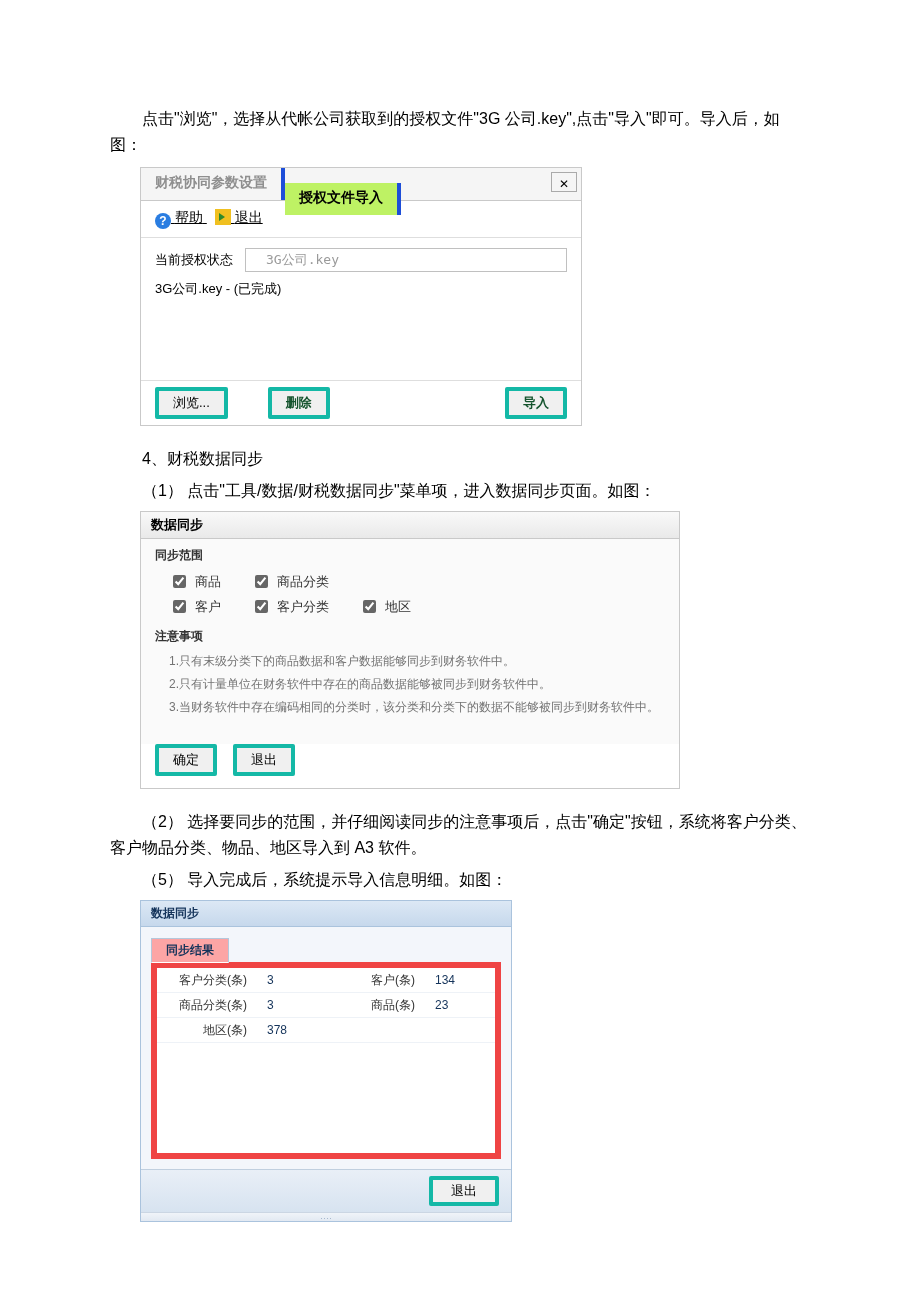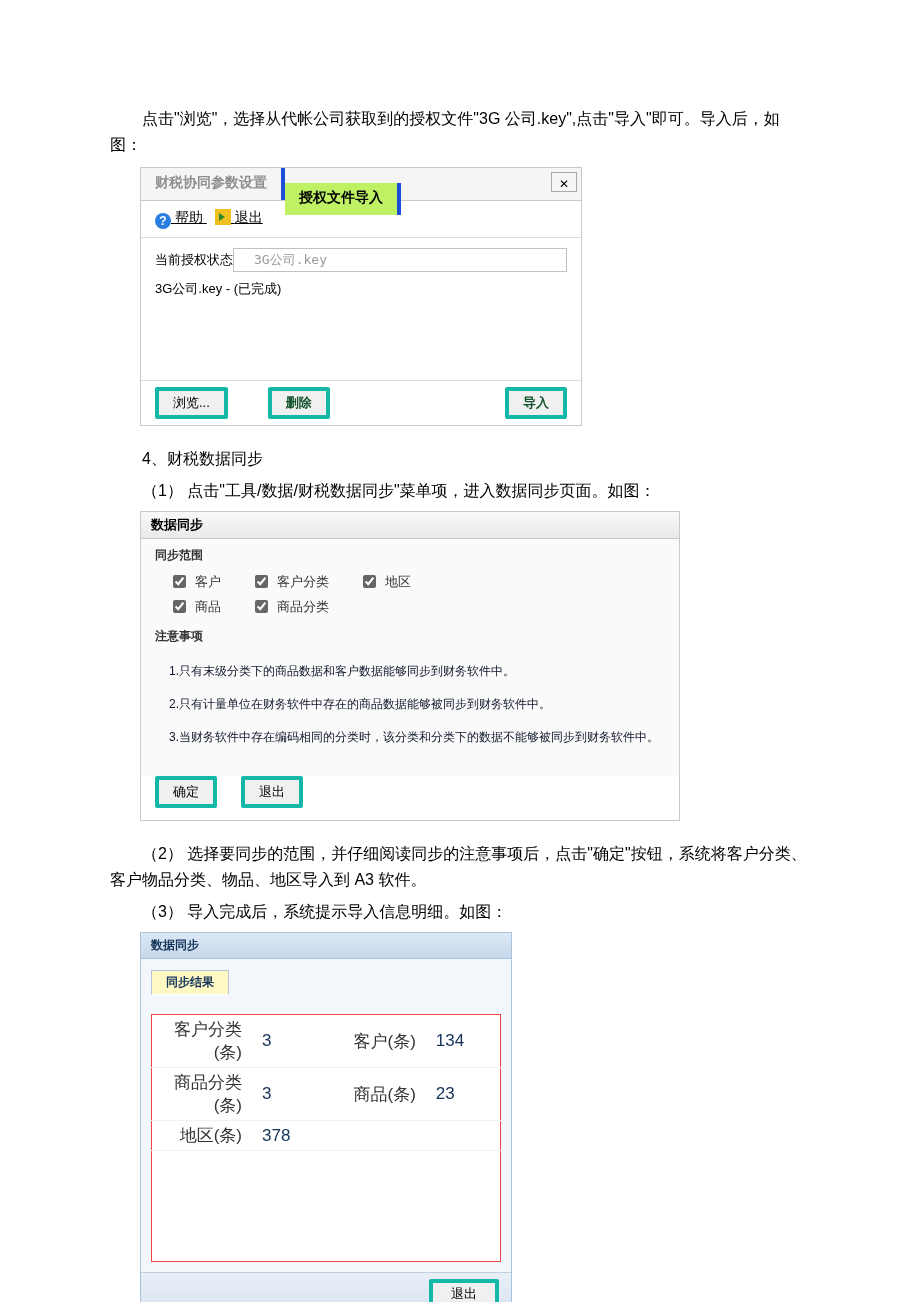--- a/index.html
+++ b/index.html
@@ -75,21 +75,21 @@
   }
   .ico-exit::after{
     content:""; position:absolute; left:4px; top:4px;
     border-left:6px solid #2c8a2c; border-top:4px solid transparent;
     border-bottom:4px solid transparent;
   }
   .dialog1 .body {
     padding: 10px 14px;
     font-size: 13px;
   }
-  .dialog1 .row { display:flex; align-items:center; margin-bottom:8px; gap:0;}
+  .dialog1 .row { display:flex; align-items:center; margin-bottom:8px; gap:12px;}
   .dialog1 input[type=text].status {
     flex:1; height:20px; font-size:13px; color:#9a9a9a;
     border:1px solid #c0c0c0; padding:1px 20px; background:#fff;
     font-family:"SimSun", monospace;
   }
   .dialog1 .filebox {
     height:90px; font-size:13px; color:#000;
   }
   .dialog1 .footer {
     border-top: 1px solid #dedede;
@@ -130,52 +130,51 @@
   }
   .dialog2 .content { padding: 10px 14px 14px 14px; background:#fafafa;}
   .group-legend {
     font-size:12px; font-weight:bold; position:relative; top:-2px;
     color:#333;
   }
   .group-body { margin:4px 0 14px 14px; }
   .cb-row { margin:6px 0; display:flex; gap:30px; align-items:center;}
   .cb { display:flex; align-items:center; gap:6px; font-size:13px; color:#333;}
   .cb input[type=checkbox]{ accent-color:#666; }
-  .notes p { margin:16px 0; font-size:12px; color:#0f172a; text-indent:0;}
+  .notes p { margin:6px 0; font-size:12px; color:#737373; text-indent:0;}
   .dialog2 .foot {
-    display:flex; gap:24px; padding:0 14px 12px 14px;
+    display:flex; gap:16px; padding:0 14px 12px 14px;
   }
   
   .dialog3 {
     margin: 8px 0 20px 30px;
     width: 370px;
     border:1px solid #aac3dd;
     font-size:12px;
     background:#f3f6fb;
   }
   .dialog3 .title3 {
     background: linear-gradient(#dce8f5,#c6d8ec);
     color:#14335a; font-weight:bold;
     padding:4px 10px; border-bottom:1px solid #aac3dd;
   }
   .dialog3 .inner {
     padding:10px;
   }
   .dialog3 .tabbtn {
     display:inline-block; padding:3px 14px;
-    background:#fef9c3; border:1px solid #b4c7db;
+    background:#fca5a5; border:1px solid #b4c7db;
     border-bottom:1px solid #fff;
     font-weight:bold; color:#14335a;
     position:relative; top:1px;
   }
   .dialog3 .grid {
-    border:1px solid #ef4444; background:#fff;
+    border:6px solid #ef4444; background:#fff;
     width:100%; border-collapse:collapse;
-    font-size:17px;
-    margin-top:20px;
+    font-size:12px;
   }
   .dialog3 .grid td {
     border-bottom:1px solid #eef2f7;
     padding:3px 10px;
     height:18px;
   }
   .dialog3 .grid td.lbl { text-align:right; color:#333; width:80px;}
   .dialog3 .grid td.val { text-align:left; color:#14335a;}
   .dialog3 .blank td { height:16px; border:none;}
   .dialog3 .foot3 {
@@ -234,58 +233,58 @@
   <div class="dialog2-wrap">
     <div class="wm">www.bdocx.com</div>
     <div class="dialog2">
       <div class="title">数据同步</div>
       <div class="content">
         <div class="group-legend">同步范围</div>
         <div class="group-body">
           <div class="cb-row">
             <label class="cb">
               <input type="checkbox" checked="" style="">
-              <span>客户</span>
-            </label>
-            <label class="cb">
-              <input type="checkbox" checked="" style="">
-              <span>客户分类</span>
-            </label>
-            <label class="cb">
-              <input type="checkbox" checked="" style="">
-              <span>地区</span>
+              <span>商品</span>
+            </label>
+            <label class="cb">
+              <input type="checkbox" checked="" style="">
+              <span>商品分类</span>
             </label>
           </div>
           <div class="cb-row">
             <label class="cb">
               <input type="checkbox" checked="" style="">
-              <span>商品</span>
-            </label>
-            <label class="cb">
-              <input type="checkbox" checked="" style="">
-              <span>商品分类</span>
+              <span>客户</span>
+            </label>
+            <label class="cb">
+              <input type="checkbox" checked="" style="">
+              <span>客户分类</span>
+            </label>
+            <label class="cb">
+              <input type="checkbox" checked="" style="">
+              <span>地区</span>
             </label>
           </div>
         </div>
         <div class="group-legend">注意事项</div>
         <div class="group-body notes">
           <p>1.只有末级分类下的商品数据和客户数据能够同步到财务软件中。</p>
           <p>2.只有计量单位在财务软件中存在的商品数据能够被同步到财务软件中。</p>
           <p>3.当财务软件中存在编码相同的分类时，该分类和分类下的数据不能够被同步到财务软件中。</p>
         </div>
       </div>
       <div class="foot">
         <button class="btn">确定</button>
         <button class="btn">退出</button>
       </div>
     </div>
   </div>
 
   <p class="para" style="text-indent:2em">（2） 选择要同步的范围，并仔细阅读同步的注意事项后，点击"确定"按钮，系统将客户分类、客户物品分类、物品、地区导入到 A3 软件。</p>
-  <p class="para">（3） 导入完成后，系统提示导入信息明细。如图：</p>
+  <p class="para">（5） 导入完成后，系统提示导入信息明细。如图：</p>
 
   <div class="dialog3">
     <div class="title3">数据同步</div>
     <div class="inner">
       <span class="tabbtn">同步结果</span>
       <table class="grid">
         <tbody>
             <tr>
           <td class="lbl">客户分类(条)</td>
           <td class="val">3</td>

